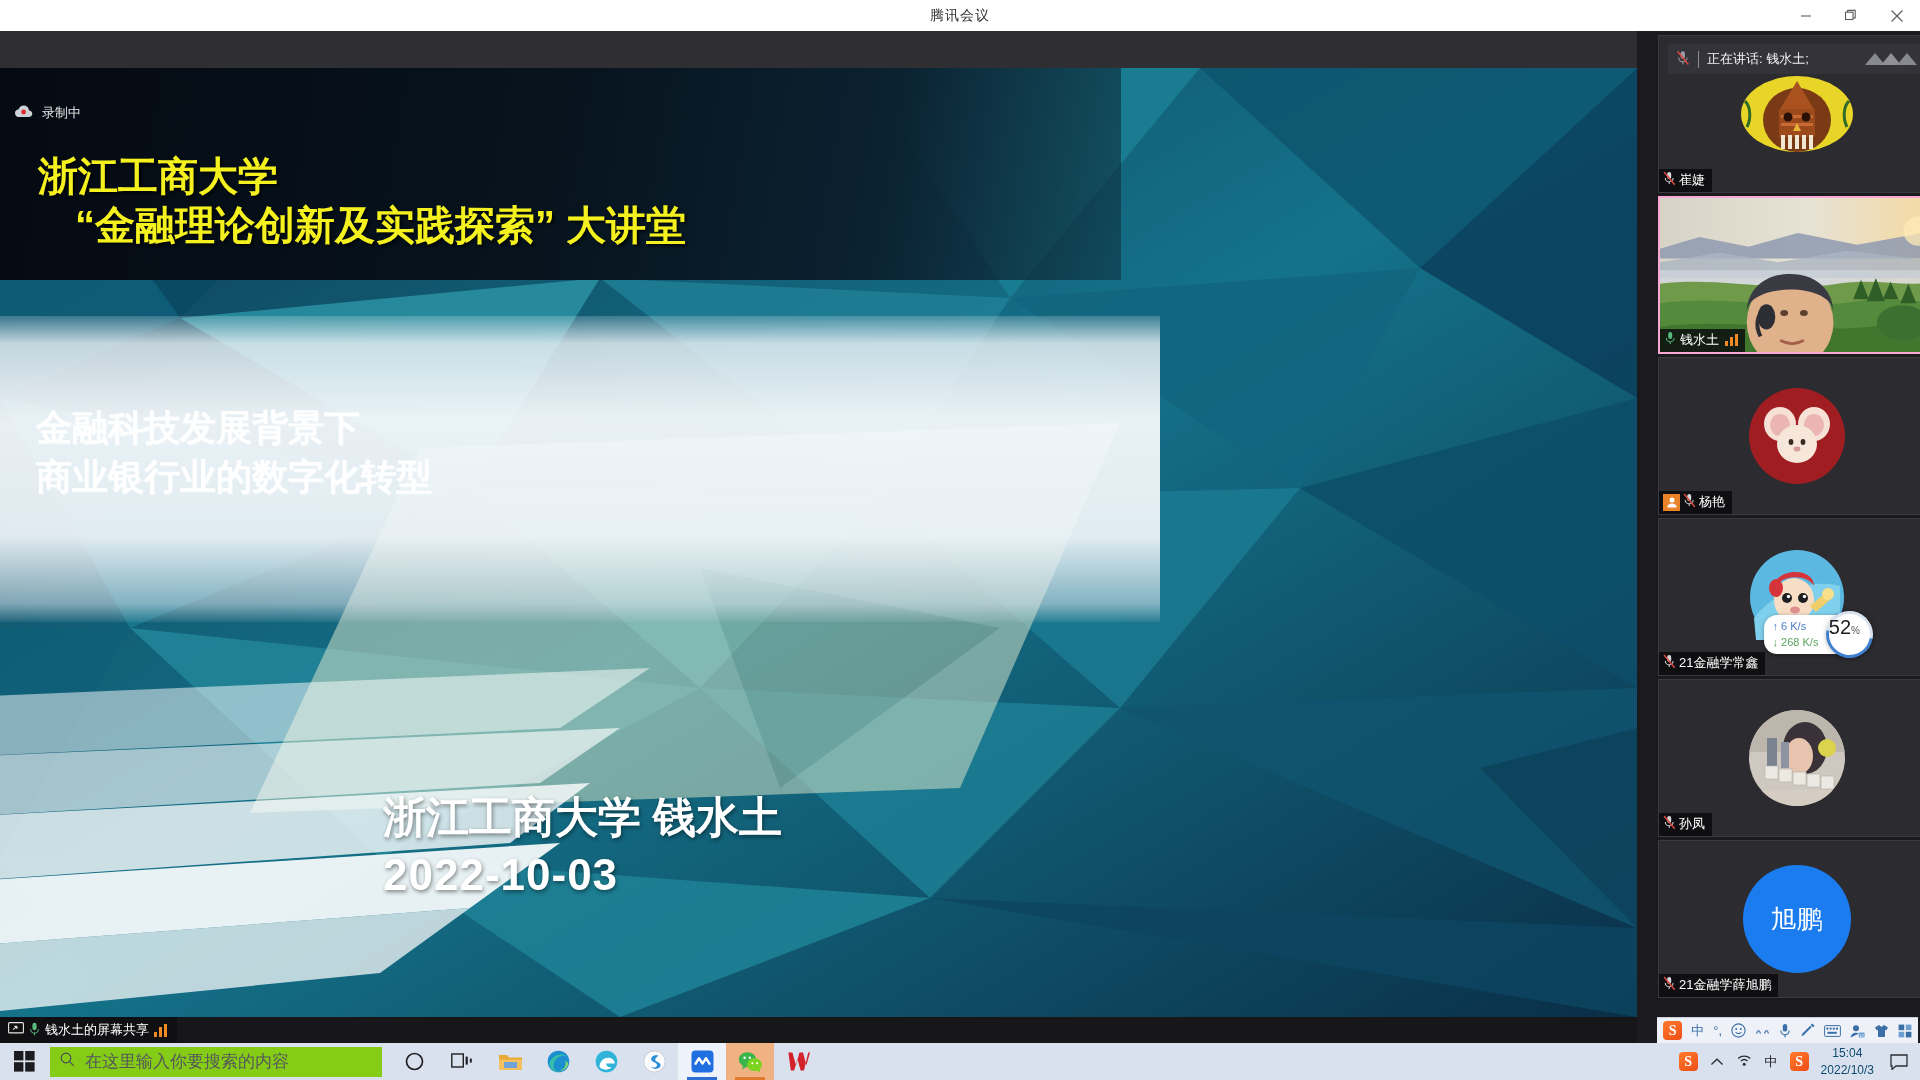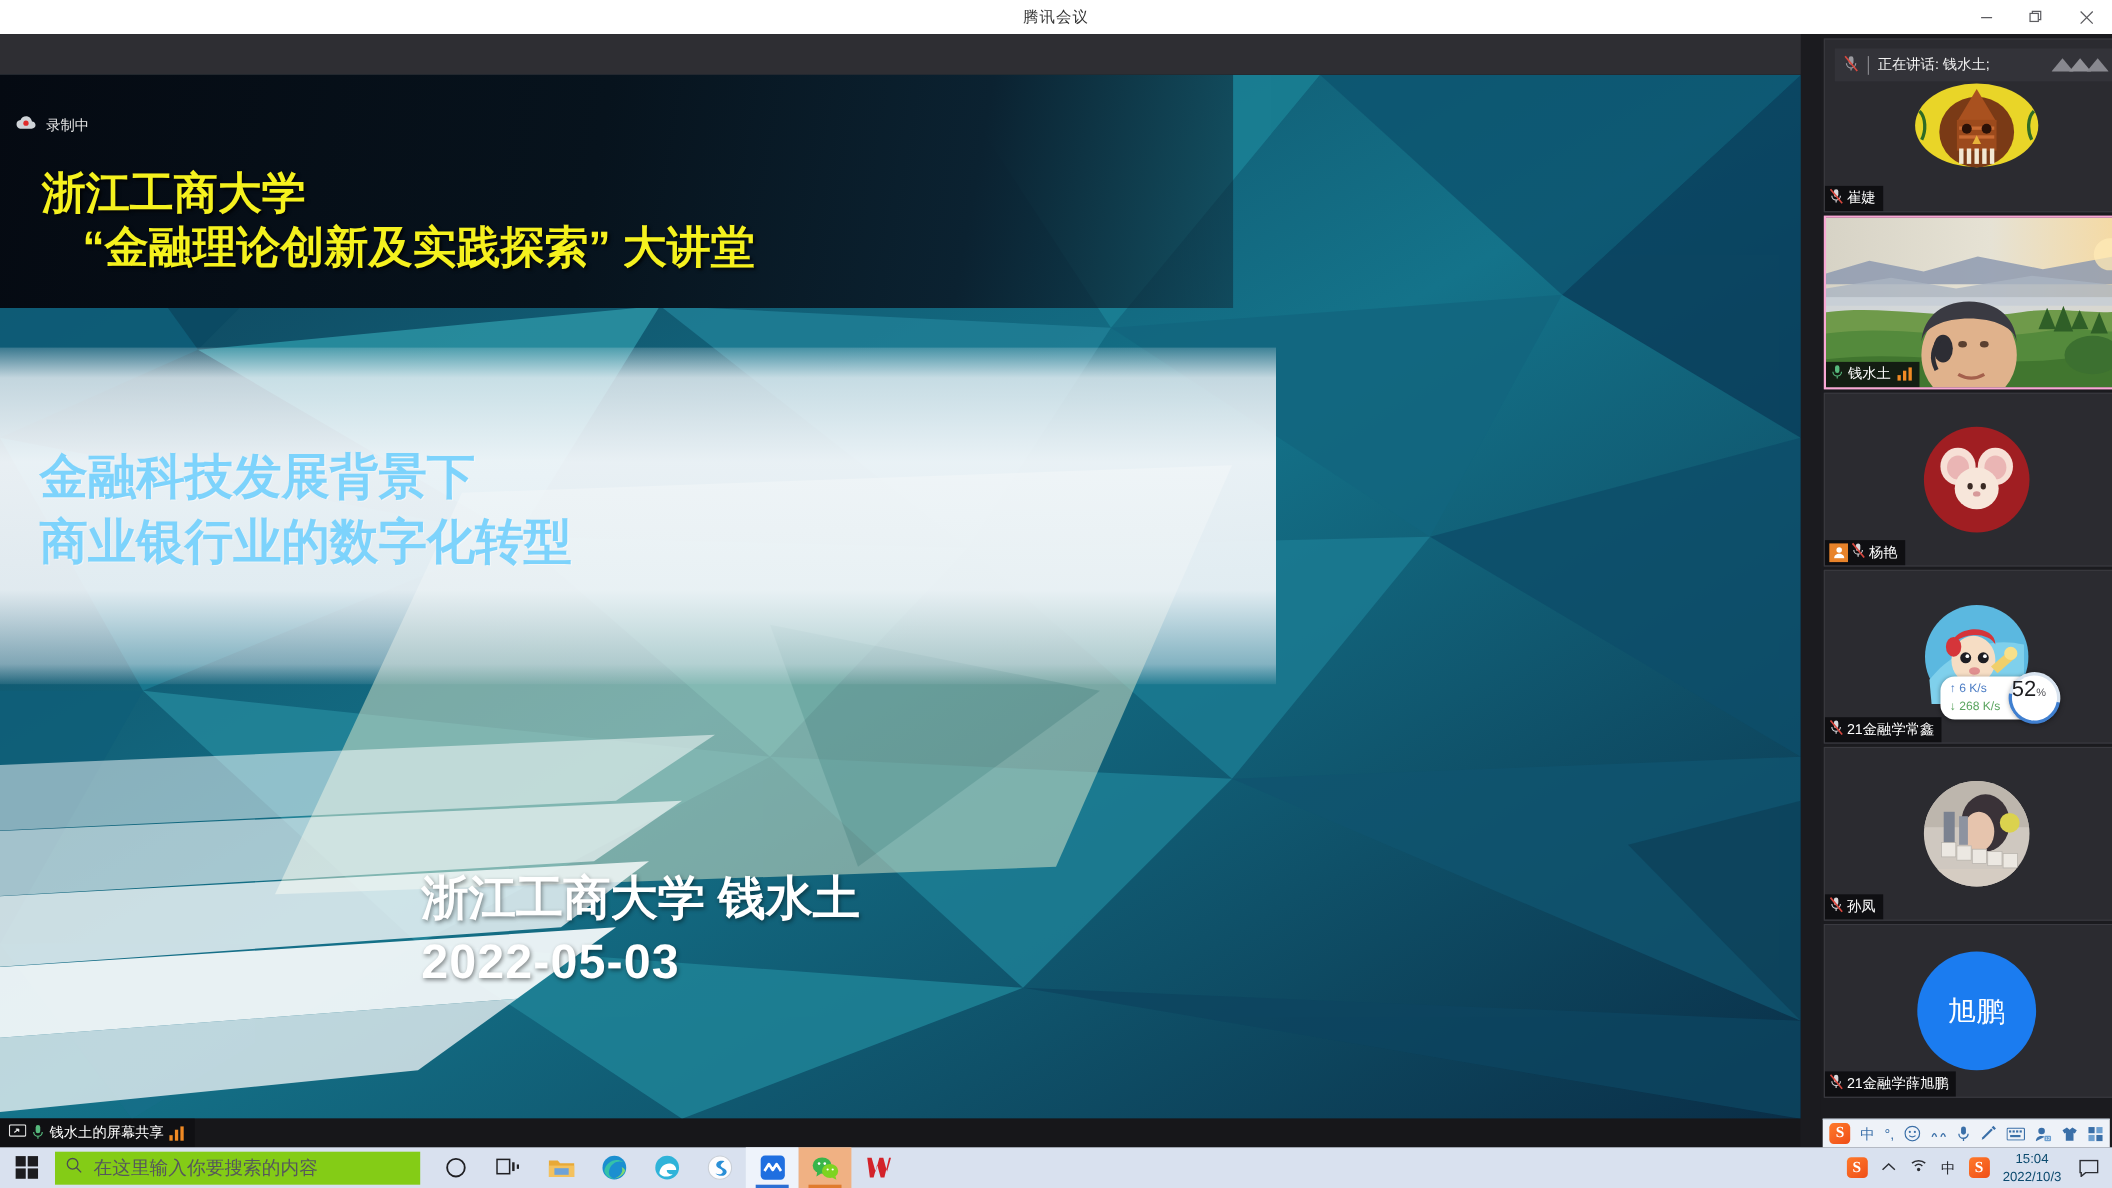--- a/index.html
+++ b/index.html
@@ -80,21 +80,21 @@
     background: linear-gradient(180deg,
       rgba(233,238,243,0.20) 0%,
       rgba(240,244,248,0.80) 9%,
       rgba(246,249,252,0.94) 34%,
       rgba(240,245,249,0.93) 72%,
       rgba(219,228,236,0.55) 94%,
       rgba(190,205,215,0.10) 100%);
   }
   .title-main {
     position: absolute; left: 36px; top: 336px;
-    color: #7dd3fc; font-weight: bold; font-size: 44px; line-height: 1.35;
+    color: #ffffff; font-weight: bold; font-size: 36px; line-height: 1.35;
     white-space: nowrap;
     text-shadow: 1px 1px 0 rgba(255,255,255,.4);
   }
 
   .presenter {
     position: absolute; left: 383px; top: 722px;
     color: #ffffff; font-size: 43px; font-weight: bold; line-height: 1.3;
     white-space: nowrap;
     text-shadow: 1px 2px 4px rgba(0,0,0,.45);
   }
@@ -334,21 +334,21 @@
         </div>
 
         <div class="slide-midband"></div>
         <div class="title-main">
           <div>金融科技发展背景下</div>
           <div>商业银行业的数字化转型</div>
         </div>
 
         <div class="presenter">
           <div>浙江工商大学  钱水土</div>
-          <div class="pdate">2022-05-03</div>
+          <div class="pdate">2022-10-03</div>
         </div>
       </div>
 
       <div class="share-bottom">
         <div class="share-tag">
           <span>
             <svg width="16" height="13" viewBox="0 0 16 13">
               <rect x="0.6" y="0.6" width="14.8" height="10.3" rx="1" fill="none" stroke="#e6e6e6" stroke-width="1.1"></rect>
               <path d="M5 7.6l4-3.2M9 4.4H6.4M9 4.4v2.5" stroke="#e6e6e6" stroke-width="1.1" fill="none"></path>
             </svg>

